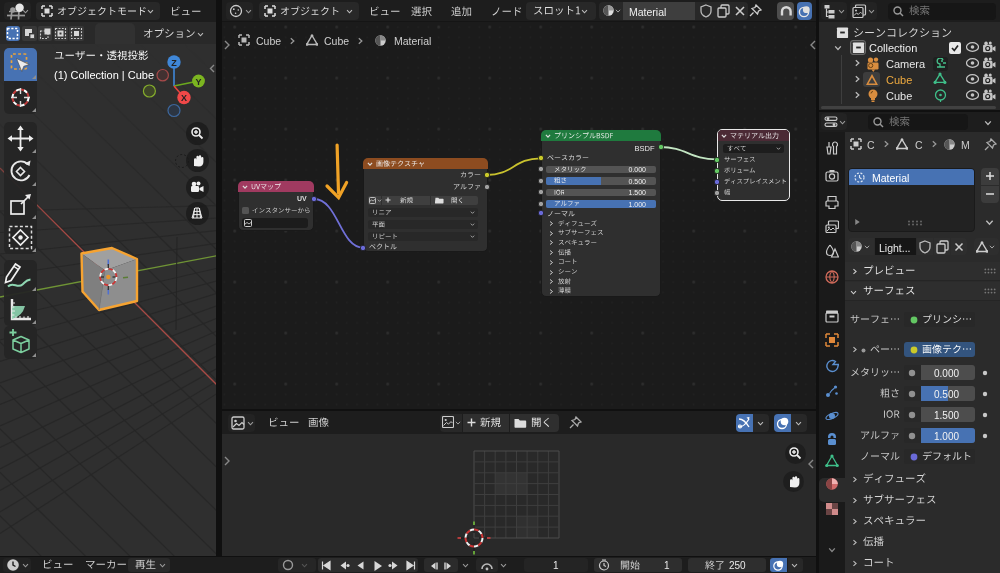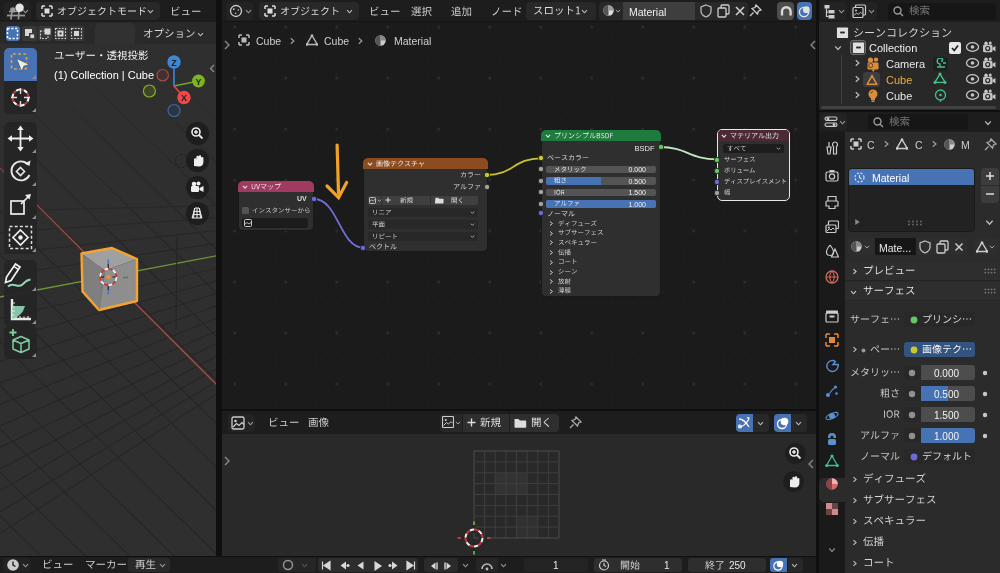--- a/index.html
+++ b/index.html
@@ -1424,21 +1424,21 @@
       <div style="left:29px;top:126px;width:26px;height:17px;background:#2e2e2e;border-radius:4px 0 0 4px"></div>
       <svg style="position:absolute;left:31px;top:128px" width="13" height="13" viewBox="0 0 13 13">
         <circle cx="6.5" cy="6.5" r="5.2" fill="#ccc"></circle>
         <path d="M6.5 1.3 A5.2 5.2 0 0 0 6.5 11.7 Z" fill="#555"></path>
         <path d="M6.5 6.5 h5.2 A 5.2 5.2 0 0 0 6.5 1.3 Z" fill="#888"></path>
       </svg>
       <svg style="position:absolute;left:45px;top:132px" width="6" height="6" viewBox="0 0 10 10">
         <path d="M1.5 3 L5 6.8 L8.5 3" stroke="#aaa" stroke-width="1.6" fill="none"></path>
       </svg>
       <div style="left:56px;top:126px;width:41px;height:17px;background:#161616;"></div>
-      <div style="left:60px;top:129.5px;font-size:10.5px;color:#e8e8e8;white-space:nowrap;line-height:1.2;transform:translateZ(0);">Mate...</div>
+      <div style="left:60px;top:129.5px;font-size:10.5px;color:#e8e8e8;white-space:nowrap;line-height:1.2;transform:translateZ(0);">Light...</div>
       <div style="left:98px;top:126px;width:16px;height:17px;background:#2e2e2e;"></div>
       <svg style="position:absolute;left:100px;top:127.5px" width="12" height="14" viewBox="0 0 12 14">
         <path d="M6 1 L11 3 V7 C11 10 8.5 12 6 13 C3.5 12 1 10 1 7 V3 Z" fill="none" stroke="#bbb" stroke-width="1.3"></path>
       </svg>
       <div style="left:115px;top:126px;width:16px;height:17px;background:#2e2e2e;"></div>
       <svg style="position:absolute;left:116.5px;top:128px" width="13" height="14" viewBox="0 0 13 14">
         <rect x="4" y="1" width="8" height="9" rx="1" fill="none" stroke="#ccc" stroke-width="1.3"></rect>
         <rect x="1" y="4" width="8" height="9" rx="1" fill="#2e2e2e" stroke="#ccc" stroke-width="1.3"></rect>
       </svg>
       <div style="left:132px;top:126px;width:16px;height:17px;background:#2e2e2e;border-radius:0 4px 4px 0"></div>

